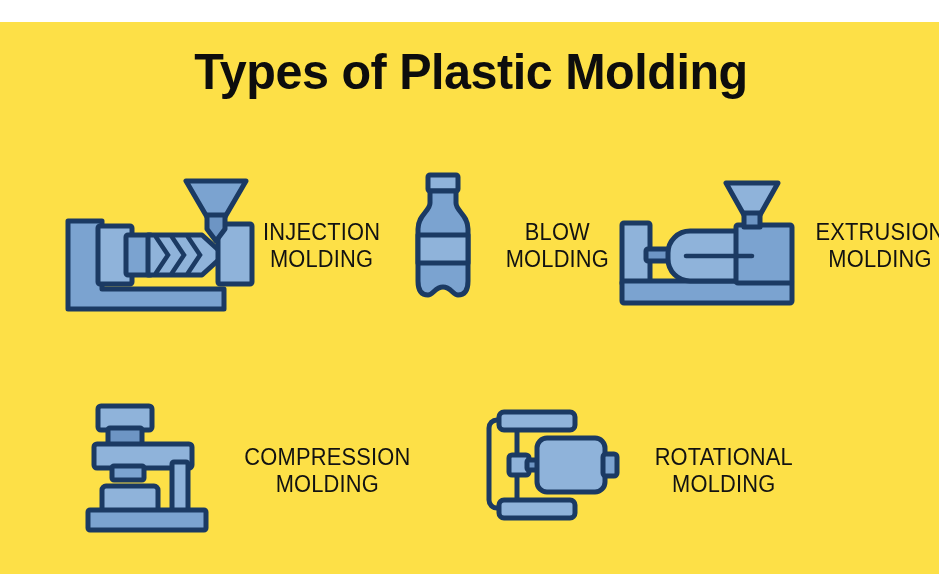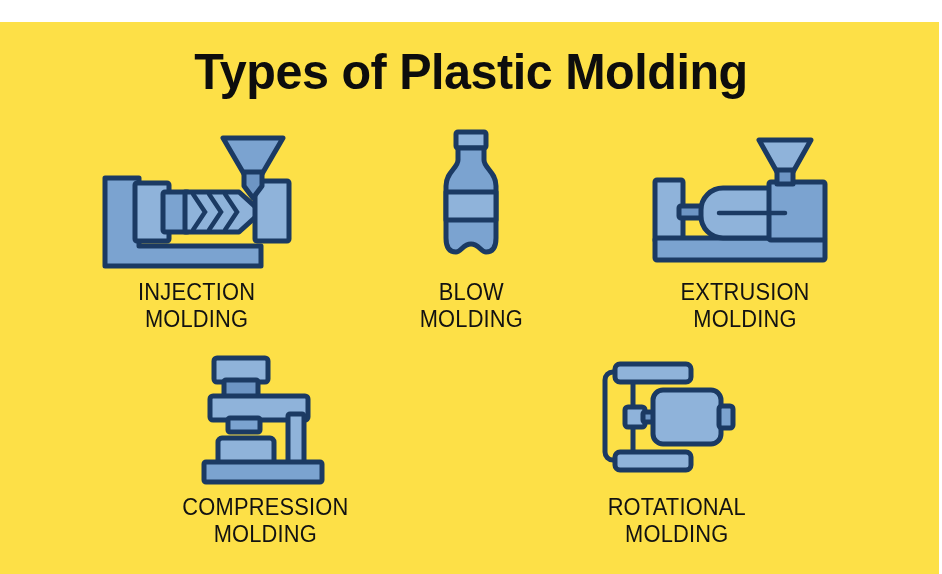--- a/index.html
+++ b/index.html
@@ -43,21 +43,20 @@
     top: 104px;
     width: 822px;
   }
   .row {
     display: flex;
     width: 100%;
   }
   .cell {
     flex: 1 1 0;
     display: flex;
-    flex-direction: column;
     align-items: center;
   }
   .row-1 .cell { height: 226px; }
   .row-2 .cell { height: 224px; }
   .icon-box {
     display: flex;
     align-items: flex-end;
     justify-content: center;
   }
   .row-1 .icon-box { height: 140px; }

